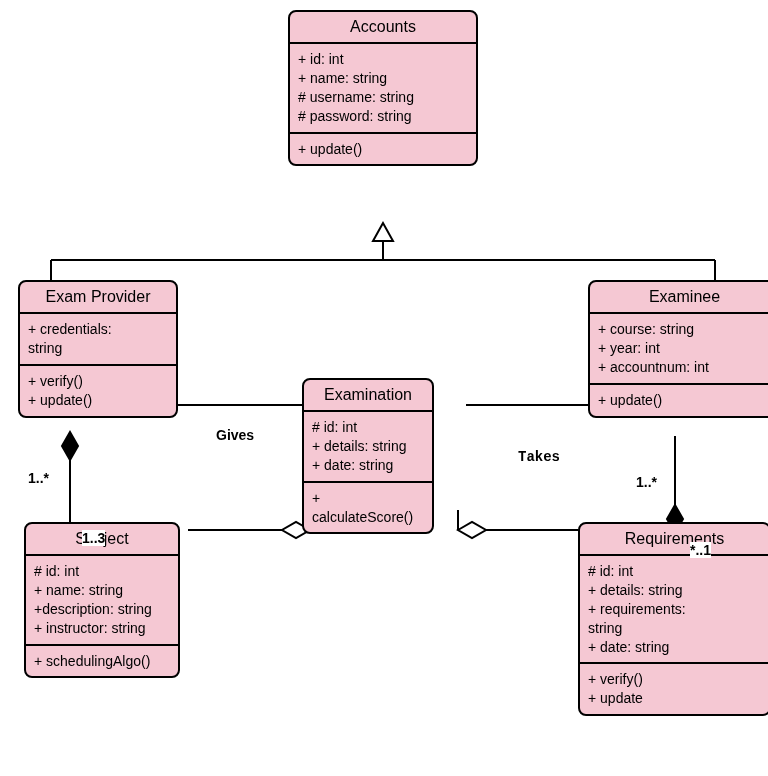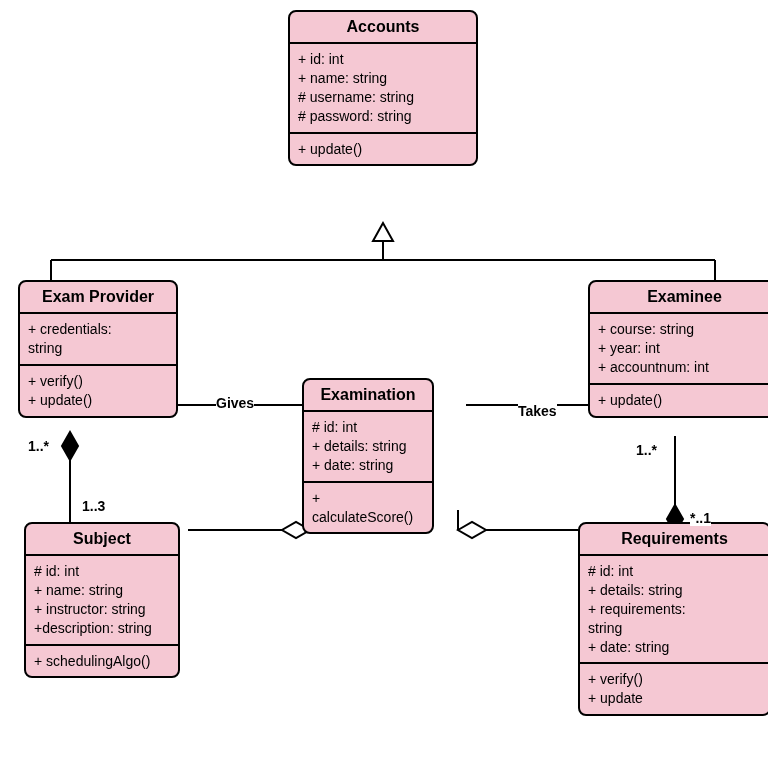--- a/index.html
+++ b/index.html
@@ -12,21 +12,21 @@
     position: relative;
   }
   .uml-class {
     position: absolute;
     background: #f5c8d3;
     border: 2px solid #000;
     border-radius: 8px;
     box-sizing: border-box;
   }
   .uml-title {
-    font-weight: bold;
+    font-weight: normal;
     text-align: center;
     padding: 6px 4px;
     font-size: 16px;
     border-bottom: 2px solid #000;
   }
   .uml-section {
     padding: 6px 8px;
     font-size: 14px;
     line-height: 1.35;
     border-bottom: 2px solid #000;
@@ -35,20 +35,21 @@
     border-bottom: none;
   }
   .uml-section div {
     white-space: pre-wrap;
   }
   .label {
     position: absolute;
     font-size: 14px;
     font-weight: bold;
     background: #fff;
+    margin-top: 32px;
   }
   svg.connectors {
     position: absolute;
     top: 0;
     left: 0;
     width: 768px;
     height: 776px;
     pointer-events: none;
   }
 </style>
@@ -133,22 +134,22 @@
   <div class="uml-section">
     <div>+ calculateScore()</div>
   </div>
 </div>
 
 <div class="uml-class" style="left:18px; top:522px; width:156px;margin-left:6px;">
   <div class="uml-title">Subject</div>
   <div class="uml-section">
     <div># id: int</div>
     <div>+ name: string</div>
+    <div>+description: string</div>
     <div>+ instructor: string</div>
-    <div>+description: string</div>
   </div>
   <div class="uml-section">
     <div>+ schedulingAlgo()</div>
   </div>
 </div>
 
 <div class="uml-class" style="left:578px; top:522px; width:193px;">
   <div class="uml-title">Requirements</div>
   <div class="uml-section">
     <div># id: int</div>
@@ -157,19 +158,19 @@
     <div>string</div>
     <div>+ date: string</div>
   </div>
   <div class="uml-section">
     <div>+ verify()</div>
     <div>+ update</div>
   </div>
 </div>
 
 <div class="label" style="left:216px; top:395px;">Gives</div>
-<div class="label" style="left:518px; top:403px;">Takes</div>
+<div class="label" style="left:518px; top:417px;font-family:Liberation Mono, monospace;">Takes</div>
 
 <div class="label" style="left:28px; top:438px;">1..*</div>
 <div class="label" style="left:82px; top:498px;">1..3</div>
 
 <div class="label" style="left:636px; top:442px;">1..*</div>
 <div class="label" style="left:690px; top:510px;">*..1</div>
 
 </body></html>

